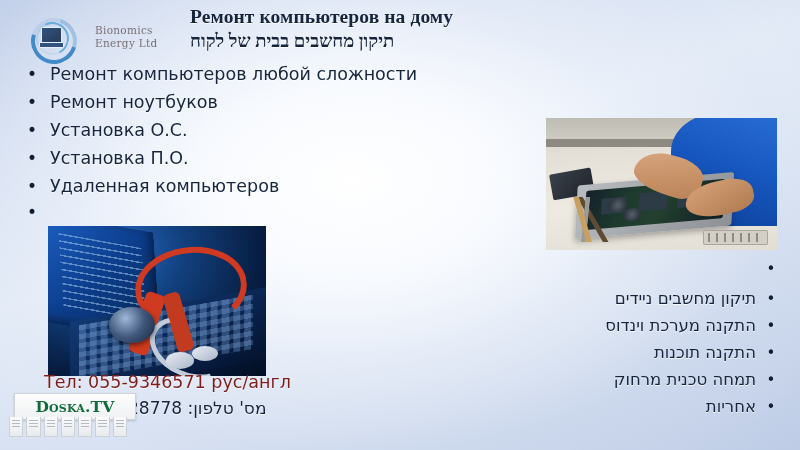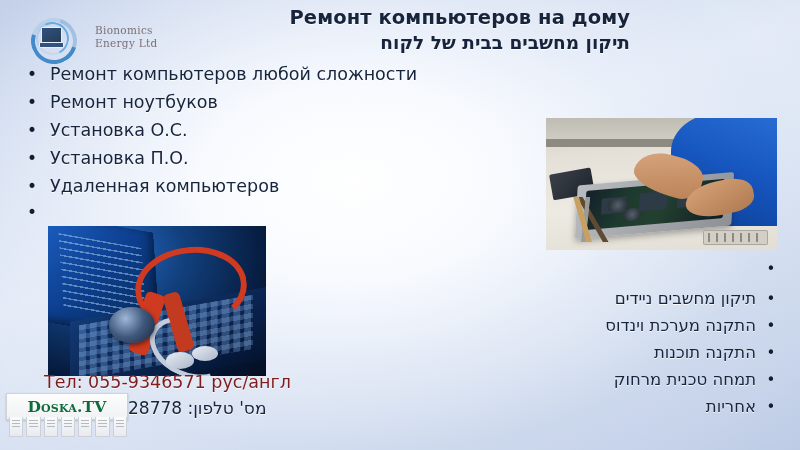--- a/index.html
+++ b/index.html
@@ -106,21 +106,22 @@
     letter-spacing: 0.3px;
     white-space: nowrap;
   }
 
   
   #headline-block {
     position: absolute;
     left: 190px;
     top: 6px;
     width: 440px;
-    text-align: right;
+    text-align: left;
+    font-family: Liberation Serif, serif;
   }
   #headline-ru {
     font-size: 19.5px;
     font-weight: bold;
     color: #16243c;
     letter-spacing: 0.1px;
     text-shadow: 0 1px 0 rgba(255,255,255,0.85);
     white-space: nowrap;
   }
   #headline-he {
@@ -423,21 +424,21 @@
   
   #watermark {
     position: absolute;
     left: 6px;
     top: 393px;
     width: 128px;
     height: 46px;
   }
   #watermark-plate {
     position: absolute;
-    left: 0; top: 0;
+    left: 8px; top: 0;
     width: 120px;
     height: 25px;
     background: linear-gradient(180deg,#fdfdfd 0%,#f0f1f3 100%);
     border: 1px solid #cfd3d9;
     display: flex;
     align-items: center;
     justify-content: center;
     box-shadow: 0 1px 2px rgba(0,0,0,0.18);
   }
   #watermark-text {

